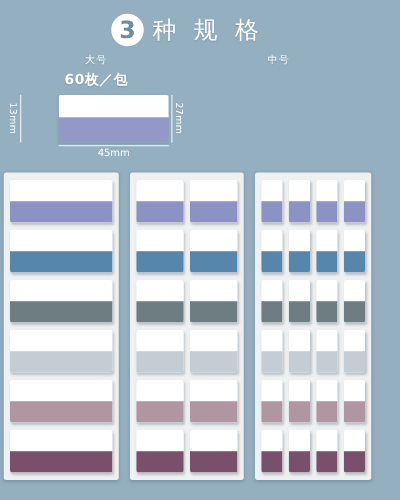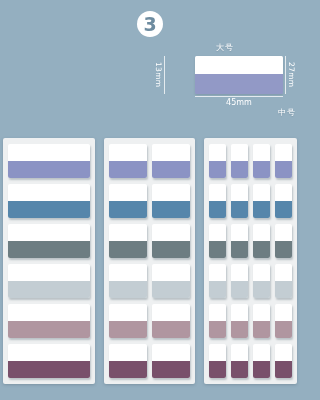--- a/index.html
+++ b/index.html
@@ -41,25 +41,23 @@
     font-size: 19px;
     letter-spacing: 4px;
     font-family: "DejaVu Sans", sans-serif;
     text-shadow: 0 1px 1px rgba(90,110,125,.35);
   }
 
   
   .spec-row {
     display: flex;
     justify-content: center;
-    align-items: flex-end;
     height: 92px;
     padding: 0 4px;
     gap: 0;
-    flex-direction: column;
   }
   .spec {
     flex: 1;
     display: flex;
     flex-direction: column;
     align-items: center;
   }
   .spec-name {
     color: #ffffff;
     font-size: 8px;
@@ -158,25 +156,27 @@
 
   .p-small .note { width: 17px; }
   .p-small .n-top { height: 17px; }
   .p-small .n-bot { height: 17px; }
 </style>
 </head>
 <body>
 
 <div class="header">
   <div class="badge-3">3</div>
+  <div class="header-title">种 规 格</div>
 </div>
 
 <div class="spec-row" id="spec-row">
     <div class="spec">
       <div class="spec-name">大号</div>
+      <div class="spec-count">60枚／包</div>
       <div class="spec-diagram">
         <div class="dim-v left" style="height: 38px;">13mm</div>
         <div class="swatch-wrap">
           <div class="swatch" style="width: 88px;">
             <div class="top" style="height: 18px;"></div>
             <div class="bot" style="height: 20px; background: rgb(146, 153, 198);"></div>
           </div>
           <div class="dim-h" style="width: 88px;">45mm</div>
         </div>
         <div class="dim-v right" style="height: 38px;">27mm</div>

